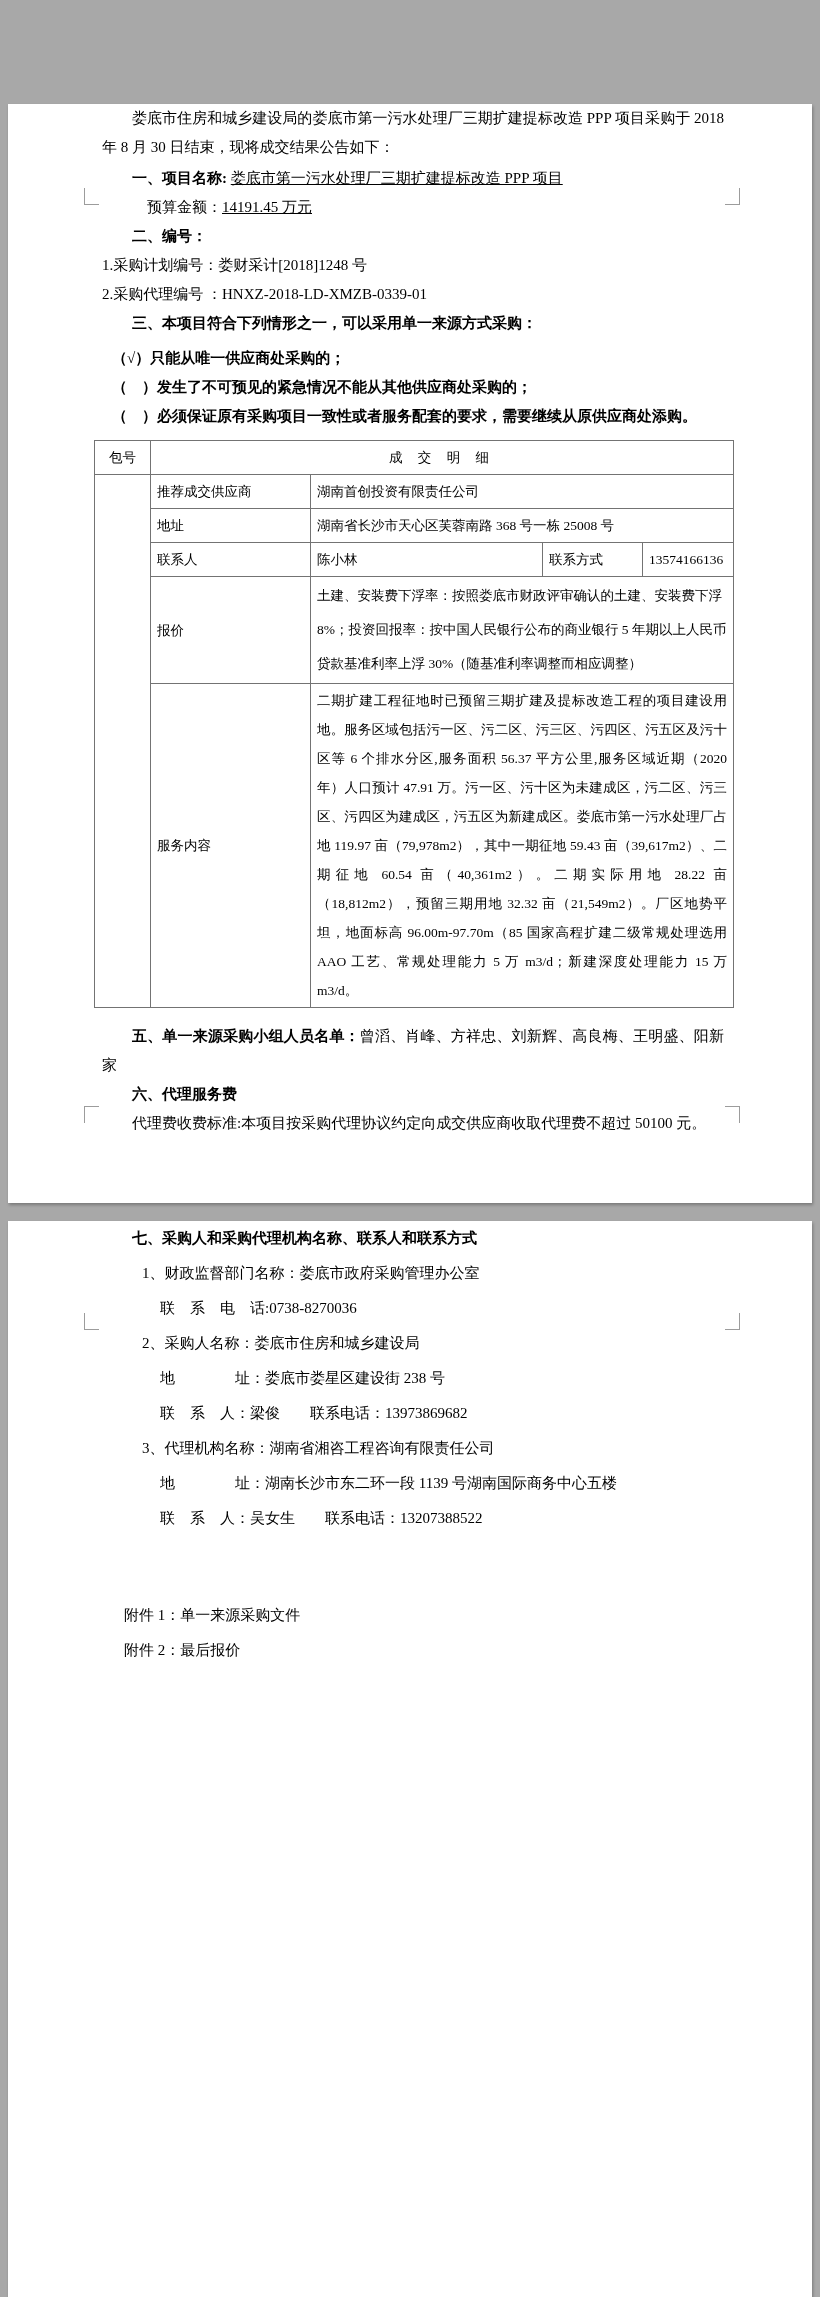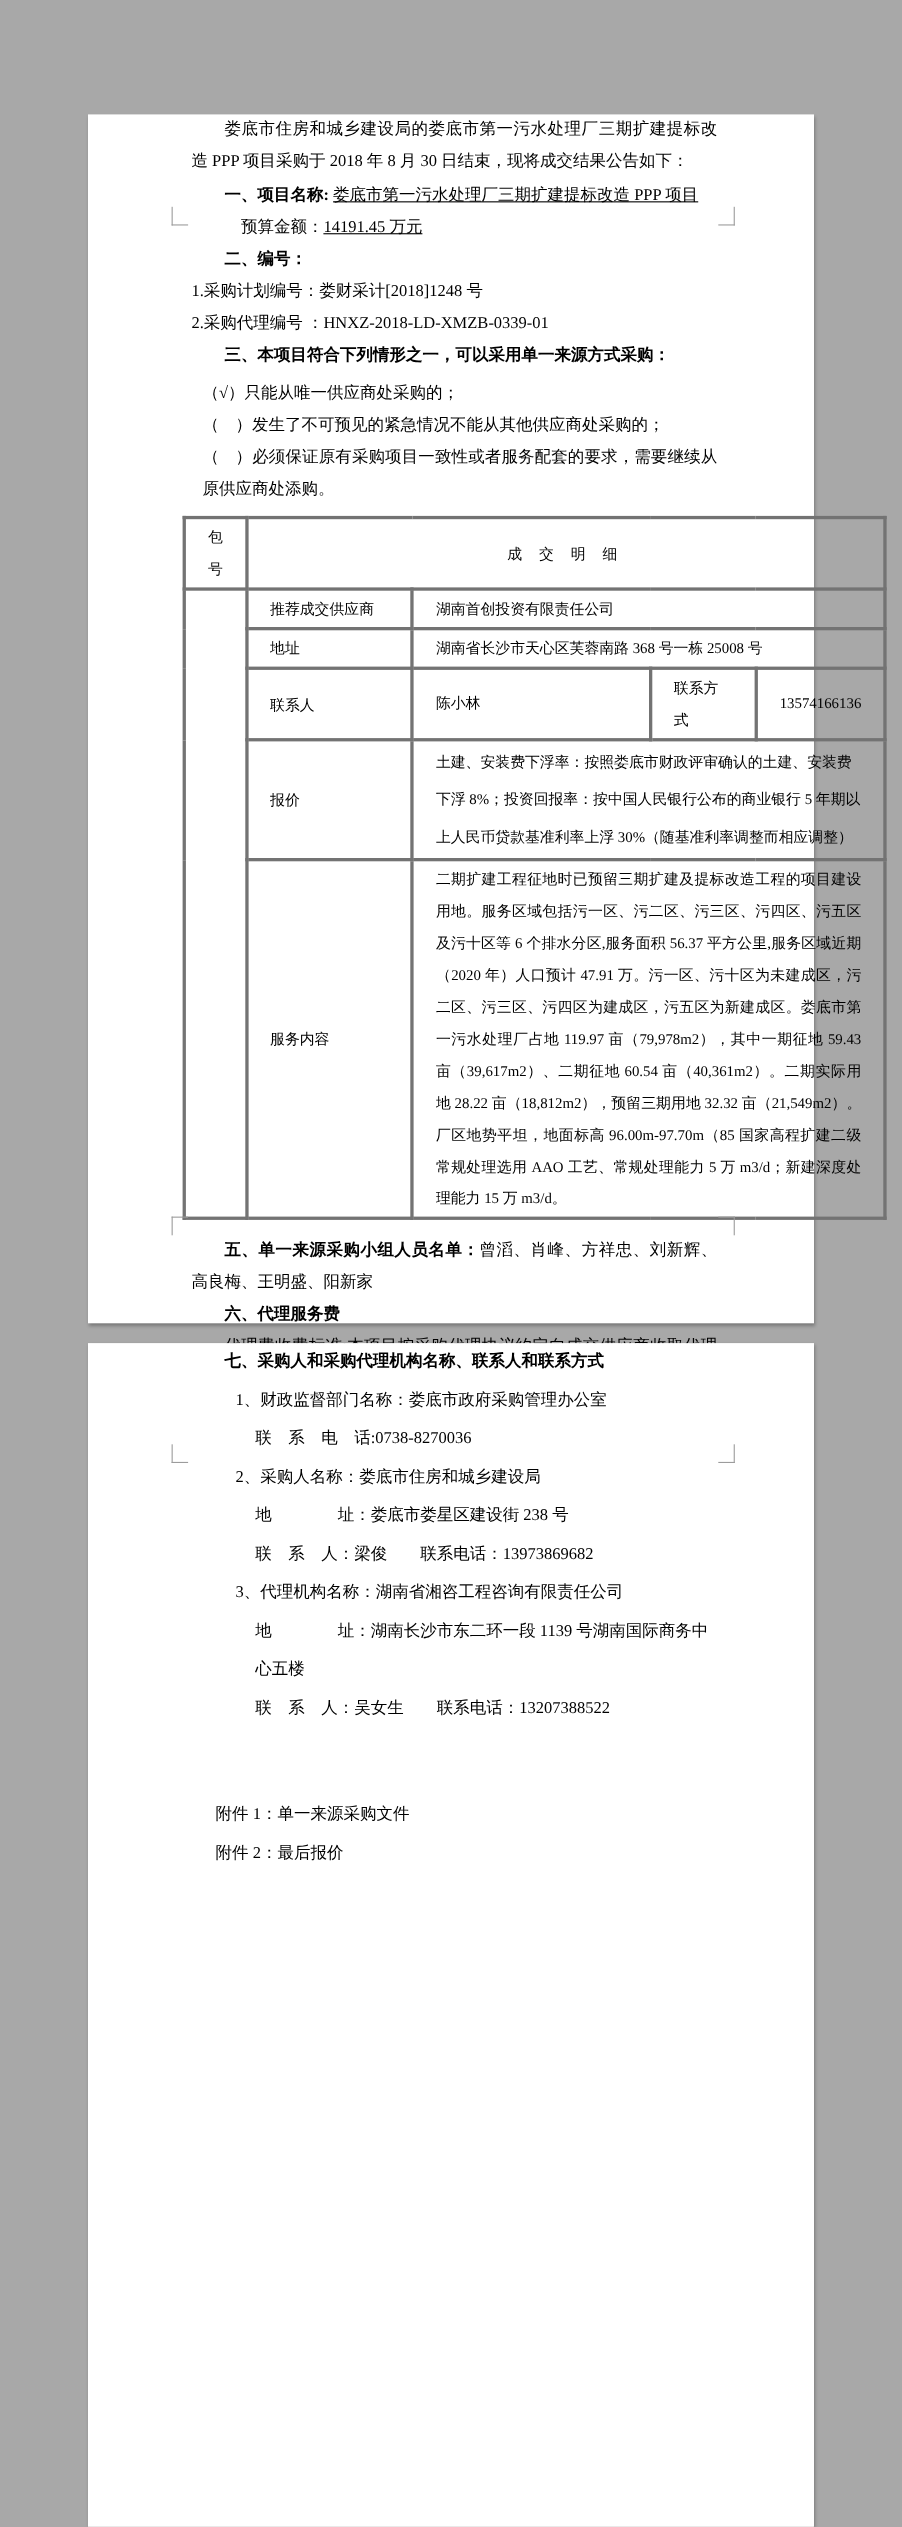--- a/index.html
+++ b/index.html
@@ -4,51 +4,51 @@
 <style>
   html,body{margin:0;padding:0;}
   body{
     width:820px;height:2297px;
     background:#a8a8a8;
     font-family:"Liberation Serif","DejaVu Serif",serif;
     color:#000;
     overflow:hidden;
   }
   .page{
-    width:660px;margin:4px auto;background:#fff;position:relative;
+    width:804px;margin:4px auto;background:#fff;position:relative;
     box-shadow:1px 2px 3px rgba(0,0,0,.28);
   }
   .page1{height:1099px;margin-top:8px;margin-bottom:18px;}
   .page2{height:1166px;}
   .content{padding:0 88px 0 94px;font-size:15px;line-height:29px;}
   p{margin:0;}
   .b{font-weight:bold;}
   .u{text-decoration:underline;}
   .ind2{text-indent:2em;}
   .ind3{text-indent:3em;}
-  .opt{padding-left:10px;}
+  .opt{padding-left:10px;font-weight:bold;}
   .justify{text-align:justify;}
 
   
   .mark{position:absolute;width:14px;height:16px;}
   .mark.tl{border-left:1px solid #9c9c9c;border-bottom:1px solid #9c9c9c;}
   .mark.tr{border-right:1px solid #9c9c9c;border-bottom:1px solid #9c9c9c;}
   .mark.bl{border-left:1px solid #9c9c9c;border-top:1px solid #9c9c9c;}
   .mark.br{border-right:1px solid #9c9c9c;border-top:1px solid #9c9c9c;}
   .p1tl{left:76px;top:84px;} .p1tr{right:72px;top:84px;}
   .p1bl{left:76px;top:1002px;} .p1br{right:72px;top:1002px;}
   .p2tl{left:76px;top:92px;} .p2tr{right:72px;top:92px;}
 
   
   table.deal{
     border-collapse:collapse;width:640px;margin-left:-8px;margin-top:9px;
     font-size:13.5px;
   }
   table.deal td{
-    border:3px solid #737373;padding:2px 20px;vertical-align:middle;
+    border:1px solid #737373;padding:2px 6px;vertical-align:middle;
   }
   td.lab{}
   td.hdr{text-align:center;letter-spacing:6px;height:28px;}
   td.bao{text-align:center;height:28px;}
   td.val{line-height:28px;}
   td.quote{line-height:34px;padding:4px 8px;}
   td.service{line-height:29px;padding:4px 8px;text-align:justify;}
   .h31{height:29px;}
 
   

